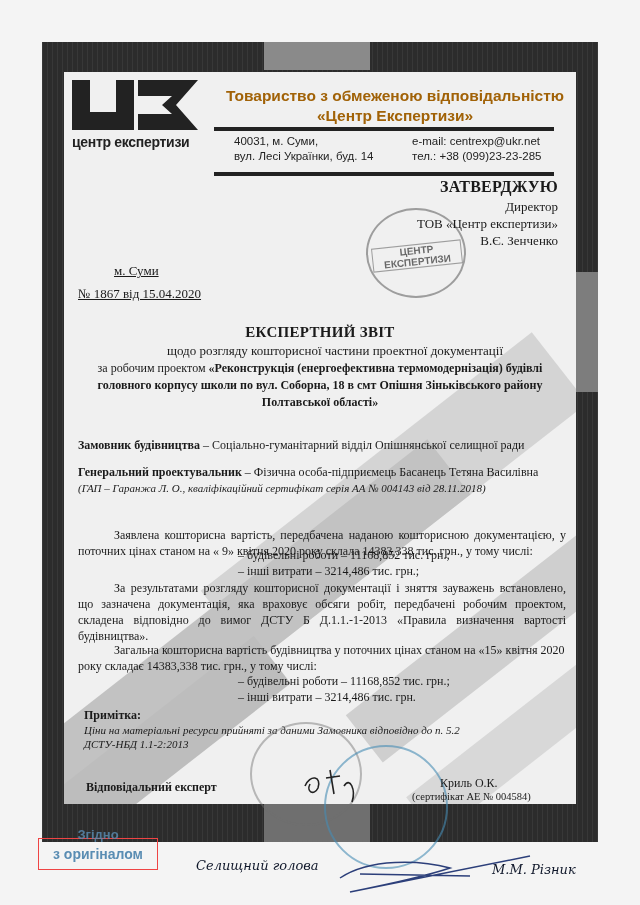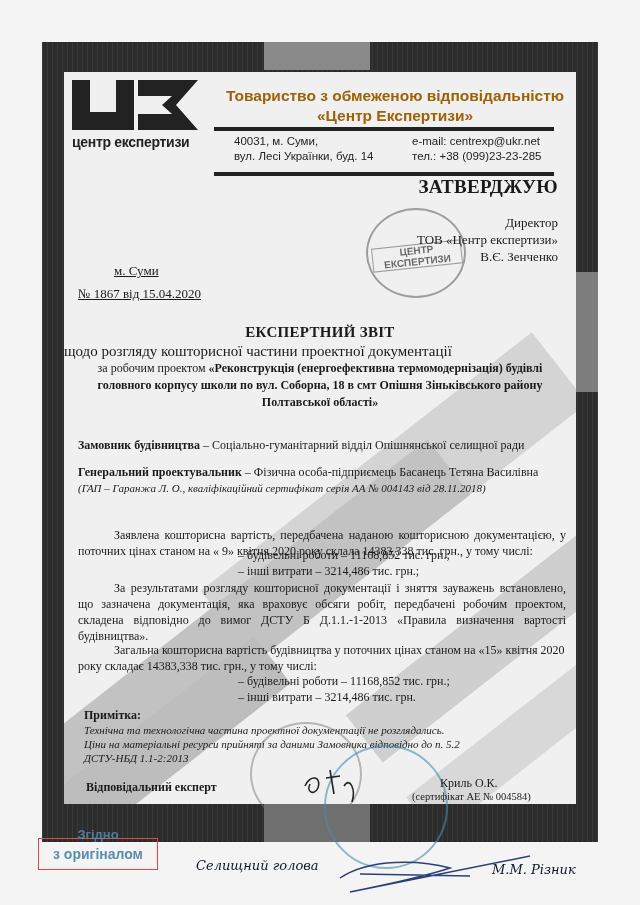--- a/index.html
+++ b/index.html
@@ -52,21 +52,21 @@
   .rule.r2 { top:100px; }
   .addr, .contacts {
     position:absolute; top:62px; font-family:"Liberation Sans", sans-serif; font-size:11.5px; line-height:15px; color:#222;
   }
   .addr { left:170px; }
   .contacts { left:348px; }
 
   .approve {
     position:absolute; right:82px; top:178px; text-align:right; font-size:13px; line-height:17px;
   }
-  .approve .title { font-weight:bold; font-size:19px; letter-spacing:0.3px; margin-bottom:19px; }
+  .approve .title { font-weight:bold; font-size:16px; letter-spacing:0.3px; margin-bottom:3px; }
 
   .stamp {
     position:absolute; border-radius:50%; border:2px solid rgba(90,90,90,0.55);
   }
   .stamp.st1 { left:366px; top:208px; width:96px; height:86px; }
   .stamp.st1 .txt {
     position:absolute; left:4px; top:34px; width:88px; text-align:center;
     font-family:"Liberation Sans", sans-serif; font-size:10px; font-weight:bold; color:rgba(70,70,70,0.8);
     border:1px solid rgba(90,90,90,0.55); transform:rotate(-6deg);
   }
@@ -77,21 +77,21 @@
     position:absolute; left:78px; font-size:13px; text-decoration:underline;
   }
   .place { top:263px;margin-left:36px; }
   .number { top:286px; }
 
   .doc-title {
     position:absolute; left:64px; top:324px; width:512px; text-align:center;
     font-weight:bold; font-size:15px; letter-spacing:0.3px;
   }
   .doc-sub {
-    position:absolute; left:64px; top:343px; width:439px; text-align:left; font-size:15px;
+    position:absolute; left:64px; top:343px; width:439px; text-align:right; font-size:13px;
   }
   .project {
     position:absolute; left:70px; top:360px; width:500px; text-align:center; font-size:12px; line-height:17px;
   }
   .project b { font-weight:bold; }
 
   .para { position:absolute; left:78px; width:488px; font-size:12px; line-height:16px; }
   .p-customer { top:437px; }
   .p-designer { top:464px; }
   .p-declared { top:500px; text-indent:36px; text-align:justify; }
@@ -200,21 +200,20 @@
 <div class="bullet b1">–  будівельні роботи – 11168,852 тис. грн.;</div>
 <div class="bullet b2">–  інші витрати – 3214,486 тис. грн.;</div>
 
 <div class="para p-result">За результатами розгляду кошторисної документації і зняття зауважень встановлено, що зазначена документація, яка враховує обсяги робіт, передбачені робочим проектом, складена відповідно до вимог ДСТУ Б Д.1.1.-1-2013 «Правила визначення вартості будівництва».</div>
 <div class="para p-total" style="top:642px;">Загальна кошторисна вартість будівництва у поточних цінах станом на «15» квітня 2020 року складає 14383,338 тис. грн., у тому числі:</div>
 <div class="bullet b3" style="top:674px;">–  будівельні роботи – 11168,852 тис. грн.;</div>
 <div class="bullet b4" style="top:690px;">–  інші витрати – 3214,486 тис. грн.</div>
 
 <div class="note-title" style="top:708px;">Примітка:</div>
 <div class="note" style="top:723px;">
-  <div>Технічна та технологічна частина проектної документації не розглядались.</div>
   <div>Ціни на матеріальні ресурси прийняті за даними Замовника відповідно до п. 5.2</div>
   <div>ДСТУ-НБД 1.1-2:2013</div>
 </div>
 
 <div class="stamp st3"></div>
 <div class="stamp st2"></div>
 
 <div class="resp">Відповідальний експерт</div>
 <svg class="sig sig1" width="80" height="50" viewBox="0 0 80 50">
   <path d="M5 30 C10 18, 22 20, 18 32 C14 40, 6 36, 10 28 M26 22 L40 20 M30 14 L34 38 M44 30 C50 20, 56 34, 52 46" stroke="#222" stroke-width="1.6" fill="none"></path>

